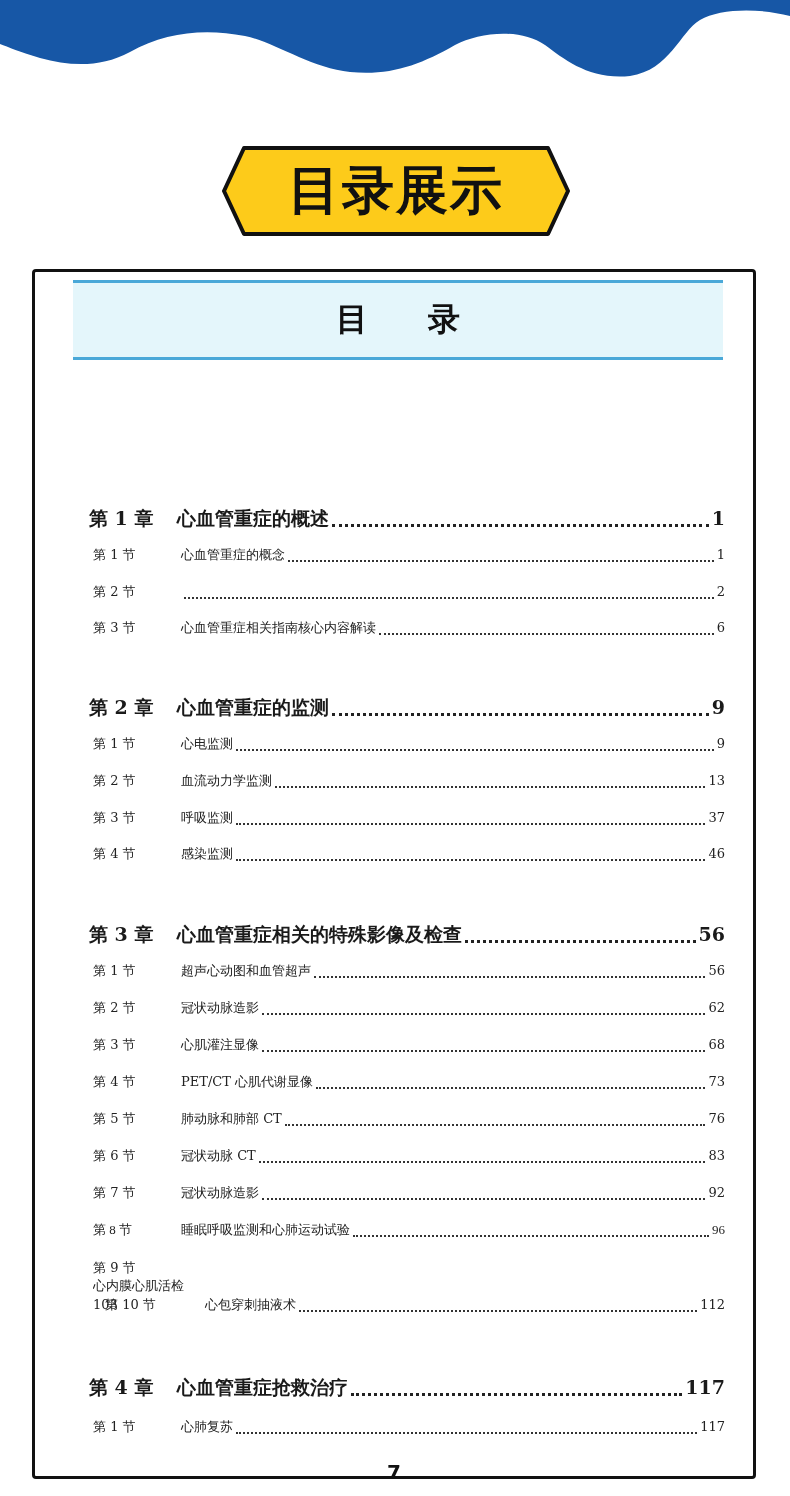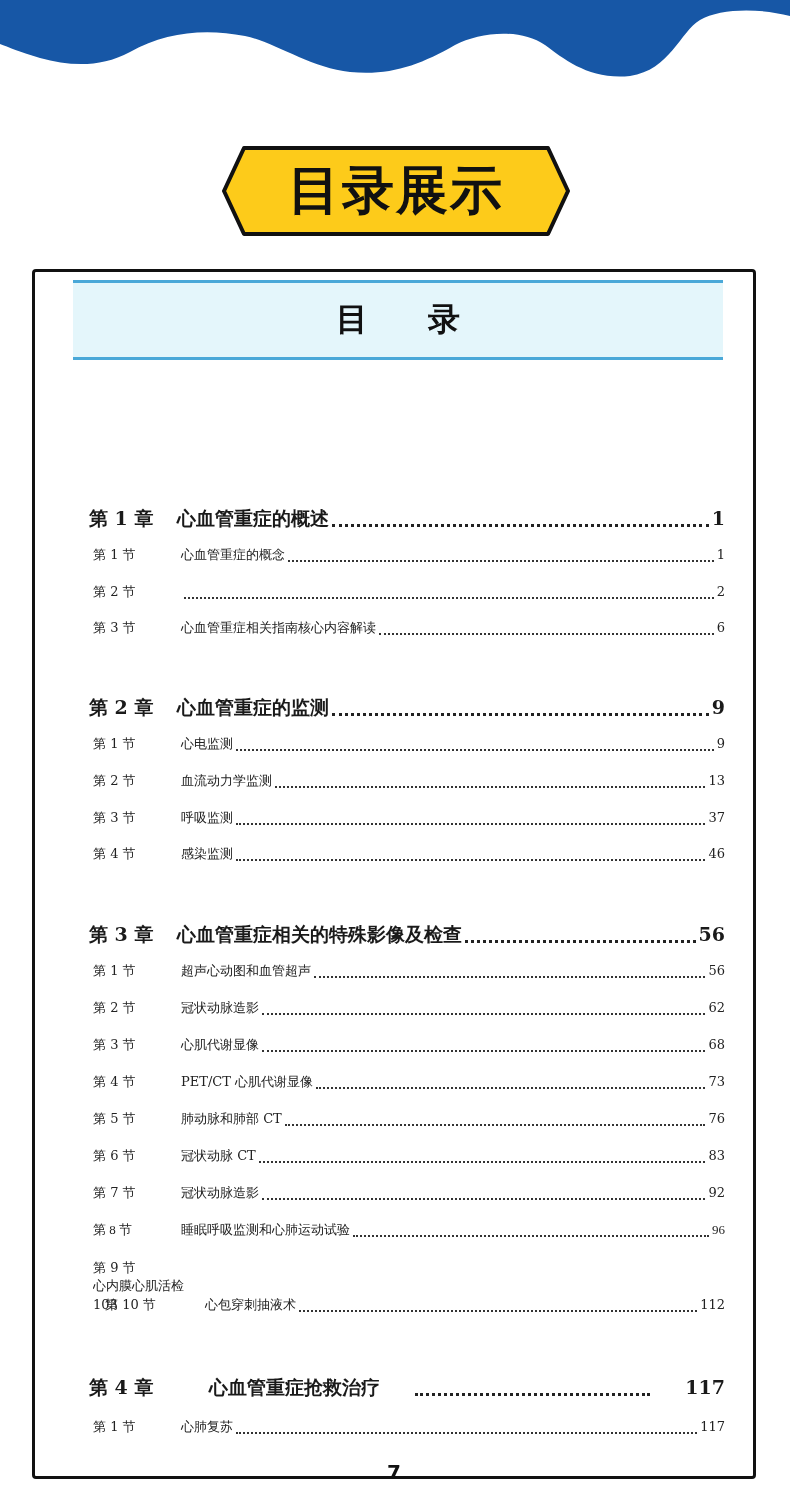--- a/index.html
+++ b/index.html
@@ -147,21 +147,21 @@
       <span class="page">56</span>
     </div>
     <div class="row section" style="top:727px;">
       <span class="label">第 2 节</span>
       <span class="title">冠状动脉造影</span>
       <span class="dots"></span>
       <span class="page">62</span>
     </div>
     <div class="row section" style="top:764px;">
       <span class="label">第 3 节</span>
-      <span class="title">心肌代谢显像</span>
+      <span class="title">心肌灌注显像</span>
       <span class="dots"></span>
       <span class="page">68</span>
     </div>
     <div class="row section" style="top:801px;">
       <span class="label">第 4 节</span>
       <span class="title">PET/CT 心肌代谢显像</span>
       <span class="dots"></span>
       <span class="page">73</span>
     </div>
     <div class="row section" style="top:838px;">
@@ -194,21 +194,21 @@
       <span class="dots"></span>
       <span class="page">103</span>
     </div>
     <div class="row section" style="top:1024px;">
       <span class="label" style="width:100px;margin-left:12px;">第 10 节</span>
       <span class="title">心包穿刺抽液术</span>
       <span class="dots"></span>
       <span class="page">112</span>
     </div>
 
-    <div class="row chapter" style="top:1103px;gap:32px;">
+    <div class="row chapter" style="top:1103px;">
       <span class="label">第 4 章</span>
       <span class="title">心血管重症抢救治疗</span>
       <span class="dots"></span>
       <span class="page">117</span>
     </div>
     <div class="row section" style="top:1146px;">
       <span class="label">第 1 节</span>
       <span class="title">心肺复苏</span>
       <span class="dots"></span>
       <span class="page">117</span>

